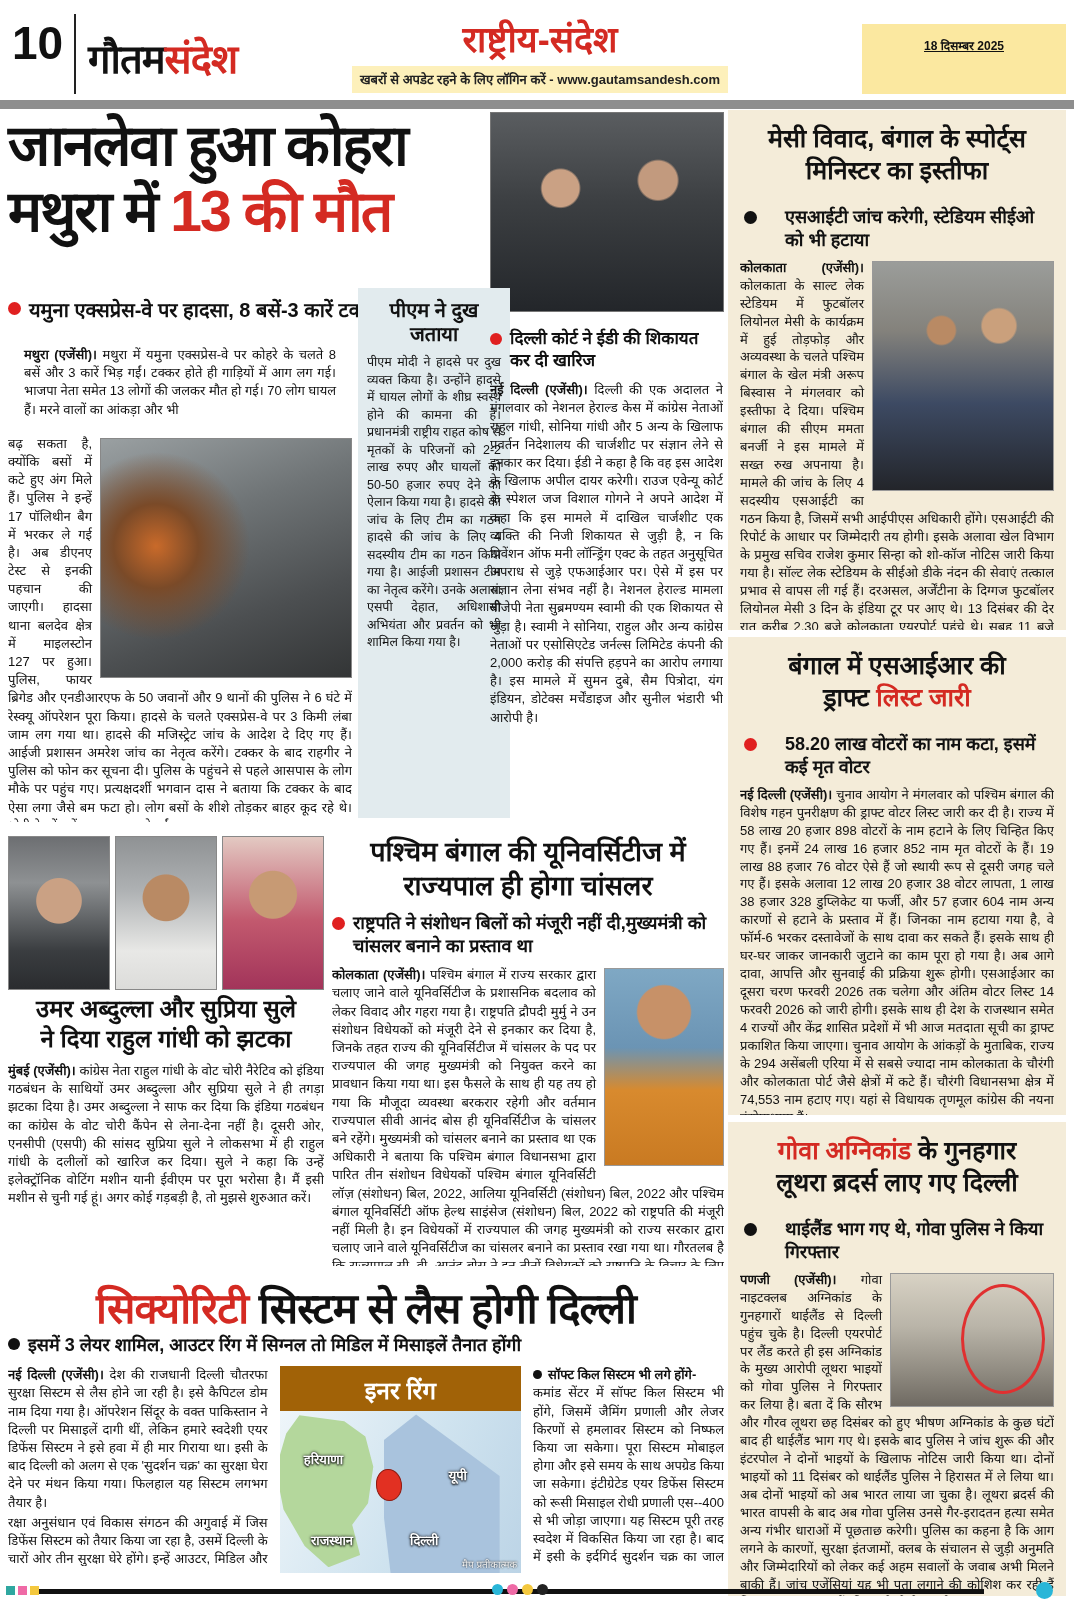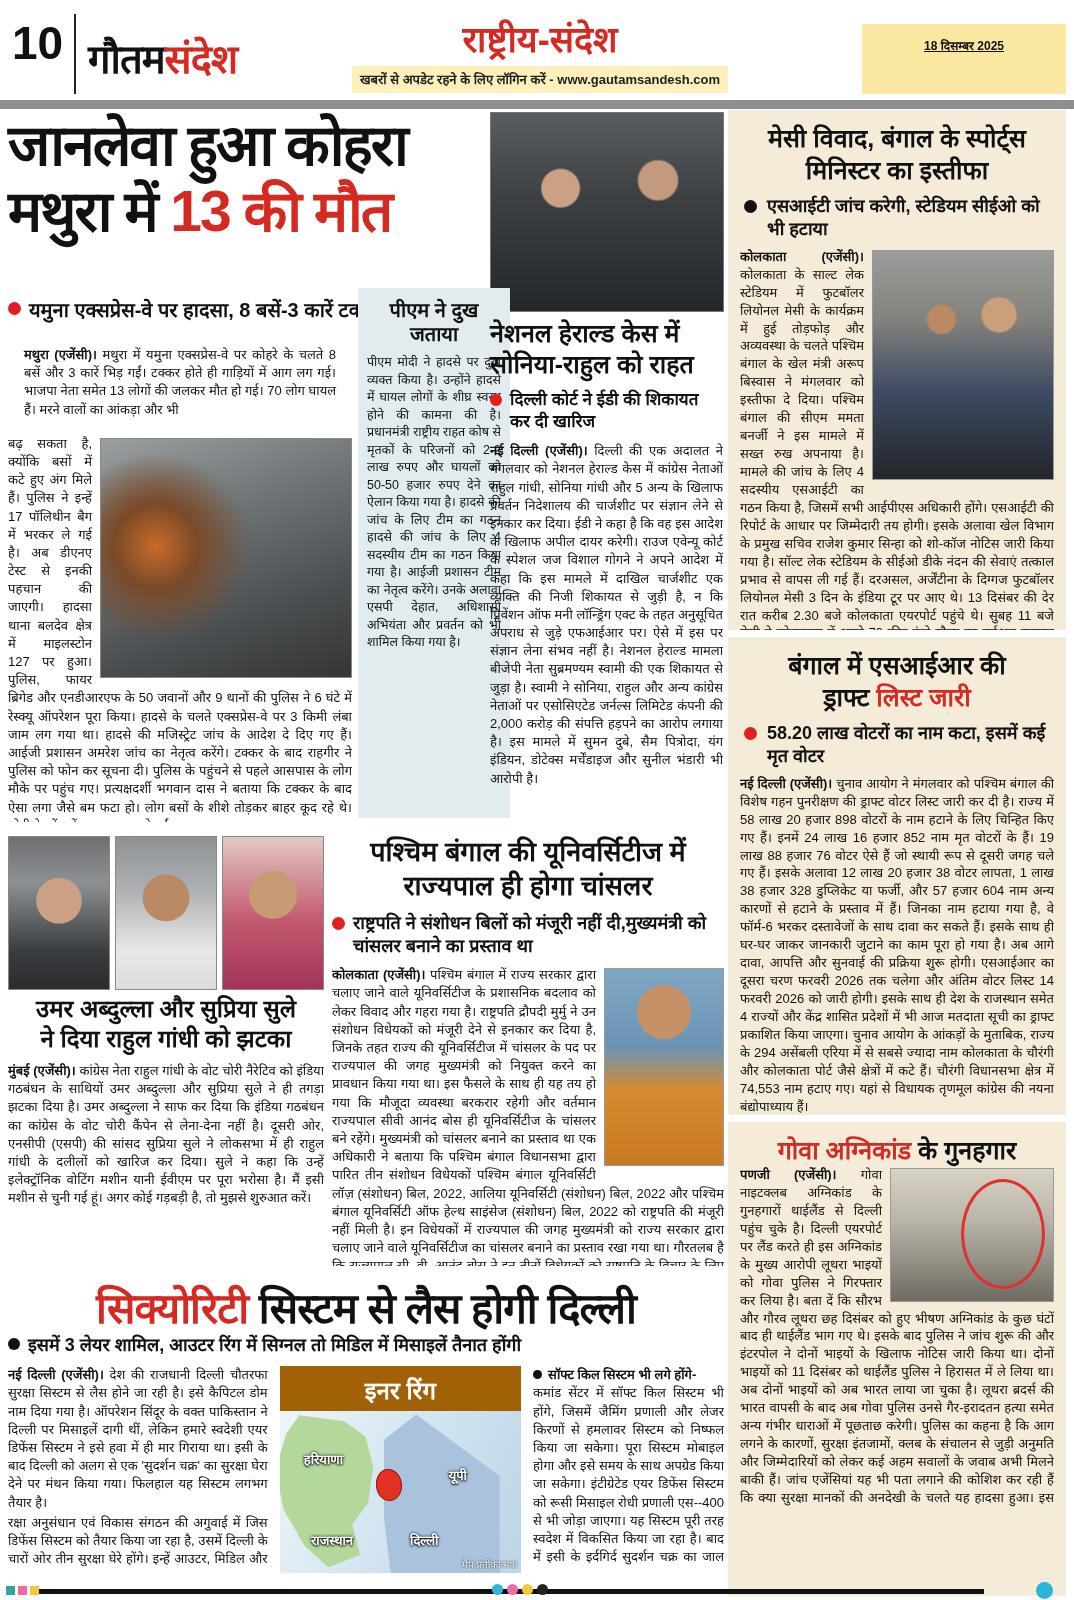--- a/index.html
+++ b/index.html
@@ -45,21 +45,21 @@
   .herald{left:490px;top:318px;width:233px;}
   .herald-h{font-size:25px;font-weight:800;line-height:1.22;}
   .herald-sub{margin-top:10px;font-size:17px;line-height:1.3;}
   .herald-sub .dot{width:12px;height:12px;margin-top:5px;}
   .herald-body{margin-top:9px;height:366px;overflow:hidden;}
   
   .sidebar{left:728px;top:110px;width:338px;}
   .sb-box{background:#f4ecd9;border-radius:0;padding:12px 12px;box-sizing:border-box;margin-bottom:7px;overflow:hidden;}
   .sb-h{text-align:center;font-size:25px;font-weight:800;line-height:1.28;}
   .sb-h .red{color:#d42a22;}
-  .sb-sub{display:flex;gap:10px;font-size:18px;font-weight:800;line-height:1.3;margin:9px 0 6px;padding:0 4px;}
+  .sb-sub{display:flex;gap:28px;font-size:18px;font-weight:800;line-height:1.3;margin:20px 0 6px;padding:0 4px;}
   .sb-sub .dot{width:13px;height:13px;margin-top:5px;}
   .sb-body{font-size:13px;line-height:1.38;text-align:justify;overflow:hidden;}
   .messi-photo{float:right;width:180px;height:228px;margin:2px 0 4px 8px;border:1px solid #999;
       background:radial-gradient(circle at 38% 30%,#b98a64 0,#b98a64 7%,rgba(0,0,0,0) 8%),
                  radial-gradient(circle at 70% 28%,#caa07c 0,#caa07c 8%,rgba(0,0,0,0) 9%),
                  linear-gradient(180deg,#9b9d9a 0%,#84827c 30%,#3d4a63 62%,#23252a 100%);}
   .gov-photo{float:right;width:118px;height:196px;margin:2px 0 4px 8px;border:1px solid #999;
       background:radial-gradient(circle at 50% 22%,#c79168 0,#c79168 16%,rgba(0,0,0,0) 17%),
                  linear-gradient(180deg,#7fa8c4 0%,#6b94b4 40%,#d88a2e 62%,#c97a22 100%);}
   .luthra-photo{float:right;position:relative;width:162px;height:132px;margin:2px 0 4px 8px;border:1px solid #999;
@@ -145,24 +145,20 @@
       <span>बढ़ सकता है, क्योंकि बसों में कटे हुए अंग मिले हैं। पुलिस ने इन्हें 17 पॉलिथीन बैग में भरकर ले गई है। अब डीएनए टेस्ट से इनकी पहचान की जाएगी। हादसा थाना बलदेव क्षेत्र में माइलस्टोन 127 पर हुआ। पुलिस, फायर ब्रिगेड और एनडीआरएफ के 50 जवानों और 9 थानों की पुलिस ने 6 घंटे में रेस्क्यू ऑपरेशन पूरा किया। हादसे के चलते एक्सप्रेस-वे पर 3 किमी लंबा जाम लग गया था। हादसे की मजिस्ट्रेट जांच के आदेश दे दिए गए हैं। आईजी प्रशासन अमरेश जांच का नेतृत्व करेंगे। टक्कर के बाद राहगीर ने पुलिस को फोन कर सूचना दी। पुलिस के पहुंचने से पहले आसपास के लोग मौके पर पहुंच गए। प्रत्यक्षदर्शी भगवान दास ने बताया कि टक्कर के बाद ऐसा लगा जैसे बम फटा हो। लोग बसों के शीशे तोड़कर बाहर कूद रहे थे। थोड़ी देर में बसें जलकर राख हो गईं।</span>
     </div>
   </div>
 
   <div class="abs pm-box">
     <div class="title">पीएम ने दुख जताया</div>
     <div class="body-text">पीएम मोदी ने हादसे पर दुख व्यक्त किया है। उन्होंने हादसे में घायल लोगों के शीघ्र स्वस्थ होने की कामना की है। प्रधानमंत्री राष्ट्रीय राहत कोष से मृतकों के परिजनों को 2-2 लाख रुपए और घायलों को 50-50 हजार रुपए देने का ऐलान किया गया है। हादसे की जांच के लिए टीम का गठन हादसे की जांच के लिए 4 सदस्यीय टीम का गठन किया गया है। आईजी प्रशासन टीम का नेतृत्व करेंगे। उनके अलावा एसपी देहात, अधिशासी अभियंता और प्रवर्तन को भी शामिल किया गया है।</div>
   </div>
 
   <div class="abs herald">
-    <div class="herald-h">
-      <div>नेशनल हेराल्ड केस में</div>
-      <div>सोनिया-राहुल को राहत</div>
-    </div>
     <div class="herald-sub subhead">
       <span class="dot red"></span>
       <span>दिल्ली कोर्ट ने ईडी की शिकायत कर दी खारिज</span>
     </div>
     <div class="herald-body body-text">
       <span class="dateline">नई दिल्ली (एजेंसी)। </span><span>दिल्ली की एक अदालत ने मंगलवार को नेशनल हेराल्ड केस में कांग्रेस नेताओं राहुल गांधी, सोनिया गांधी और 5 अन्य के खिलाफ प्रवर्तन निदेशालय की चार्जशीट पर संज्ञान लेने से इनकार कर दिया। ईडी ने कहा है कि वह इस आदेश के खिलाफ अपील दायर करेगी। राउज एवेन्यू कोर्ट के स्पेशल जज विशाल गोगने ने अपने आदेश में कहा कि इस मामले में दाखिल चार्जशीट एक व्यक्ति की निजी शिकायत से जुड़ी है, न कि प्रिवेंशन ऑफ मनी लॉन्ड्रिंग एक्ट के तहत अनुसूचित अपराध से जुड़े एफआईआर पर। ऐसे में इस पर संज्ञान लेना संभव नहीं है। नेशनल हेराल्ड मामला बीजेपी नेता सुब्रमण्यम स्वामी की एक शिकायत से जुड़ा है। स्वामी ने सोनिया, राहुल और अन्य कांग्रेस नेताओं पर एसोसिएटेड जर्नल्स लिमिटेड कंपनी की 2,000 करोड़ की संपत्ति हड़पने का आरोप लगाया है। इस मामले में सुमन दुबे, सैम पित्रोदा, यंग इंडियन, डोटेक्स मर्चेंडाइज और सुनील भंडारी भी आरोपी है।</span>
     </div>
   </div>
 
   <div class="abs sidebar">
@@ -192,20 +188,25 @@
         <span>58.20 लाख वोटरों का नाम कटा, इसमें कई मृत वोटर</span>
       </div>
       <div class="sb-body" style="height:344px;">
         <span class="dateline">नई दिल्ली (एजेंसी)। </span><span>चुनाव आयोग ने मंगलवार को पश्चिम बंगाल की विशेष गहन पुनरीक्षण की ड्राफ्ट वोटर लिस्ट जारी कर दी है। राज्य में 58 लाख 20 हजार 898 वोटरों के नाम हटाने के लिए चिन्हित किए गए हैं। इनमें 24 लाख 16 हजार 852 नाम मृत वोटरों के हैं। 19 लाख 88 हजार 76 वोटर ऐसे हैं जो स्थायी रूप से दूसरी जगह चले गए हैं। इसके अलावा 12 लाख 20 हजार 38 वोटर लापता, 1 लाख 38 हजार 328 डुप्लिकेट या फर्जी, और 57 हजार 604 नाम अन्य कारणों से हटाने के प्रस्ताव में हैं। जिनका नाम हटाया गया है, वे फॉर्म-6 भरकर दस्तावेजों के साथ दावा कर सकते हैं। इसके साथ ही घर-घर जाकर जानकारी जुटाने का काम पूरा हो गया है। अब आगे दावा, आपत्ति और सुनवाई की प्रक्रिया शुरू होगी। एसआईआर का दूसरा चरण फरवरी 2026 तक चलेगा और अंतिम वोटर लिस्ट 14 फरवरी 2026 को जारी होगी। इसके साथ ही देश के राजस्थान समेत 4 राज्यों और केंद्र शासित प्रदेशों में भी आज मतदाता सूची का ड्राफ्ट प्रकाशित किया जाएगा। चुनाव आयोग के आंकड़ों के मुताबिक, राज्य के 294 असेंबली एरिया में से सबसे ज्यादा नाम कोलकाता के चौरंगी और कोलकाता पोर्ट जैसे क्षेत्रों में कटे हैं। चौरंगी विधानसभा क्षेत्र में 74,553 नाम हटाए गए। यहां से विधायक तृणमूल कांग्रेस की नयना बंद्योपाध्याय हैं।</span>
       </div>
     </div>
 
     <div class="sb-box" style="height:474px;">
       <div class="sb-h">
         <div><span class="red">गोवा अग्निकांड</span><span> के गुनहगार</span></div>
+        <div>लूथरा ब्रदर्स लाए गए दिल्ली</div>
+      </div>
+      <div class="sb-sub">
+        <span class="dot black"></span>
+        <span>थाईलैंड भाग गए थे, गोवा पुलिस ने किया गिरफ्तार</span>
       </div>
       <div class="sb-body" style="height:342px;">
         <div class="luthra-photo">
           <div class="luthra-circle"></div>
         </div>
         <span class="dateline">पणजी (एजेंसी)। </span><span>गोवा नाइटक्लब अग्निकांड के गुनहगारों थाईलैंड से दिल्ली पहुंच चुके है। दिल्ली एयरपोर्ट पर लैंड करते ही इस अग्निकांड के मुख्य आरोपी लूथरा भाइयों को गोवा पुलिस ने गिरफ्तार कर लिया है। बता दें कि सौरभ और गौरव लूथरा छह दिसंबर को हुए भीषण अग्निकांड के कुछ घंटों बाद ही थाईलैंड भाग गए थे। इसके बाद पुलिस ने जांच शुरू की और इंटरपोल ने दोनों भाइयों के खिलाफ नोटिस जारी किया था। दोनों भाइयों को 11 दिसंबर को थाईलैंड पुलिस ने हिरासत में ले लिया था। अब दोनों भाइयों को अब भारत लाया जा चुका है। लूथरा ब्रदर्स की भारत वापसी के बाद अब गोवा पुलिस उनसे गैर-इरादतन हत्या समेत अन्य गंभीर धाराओं में पूछताछ करेगी। पुलिस का कहना है कि आग लगने के कारणों, सुरक्षा इंतजामों, क्लब के संचालन से जुड़ी अनुमति और जिम्मेदारियों को लेकर कई अहम सवालों के जवाब अभी मिलने बाकी हैं। जांच एजेंसियां यह भी पता लगाने की कोशिश कर रही हैं कि क्या सुरक्षा मानकों की अनदेखी के चलते यह हादसा हुआ। इस मामले में तीसरा साझेदार गिरफ्तार है।</span>
       </div>
     </div>
 
   </div>

